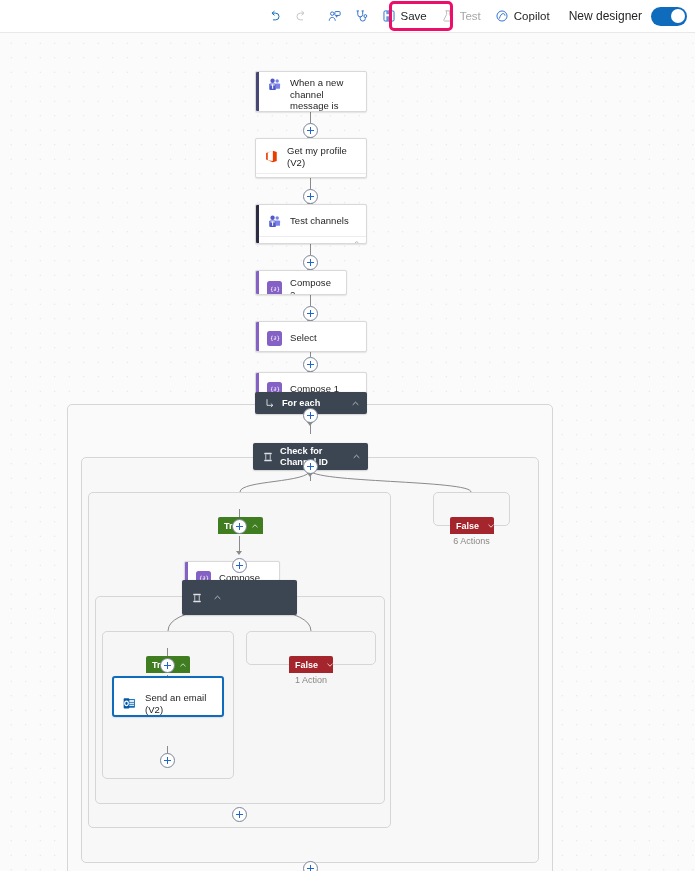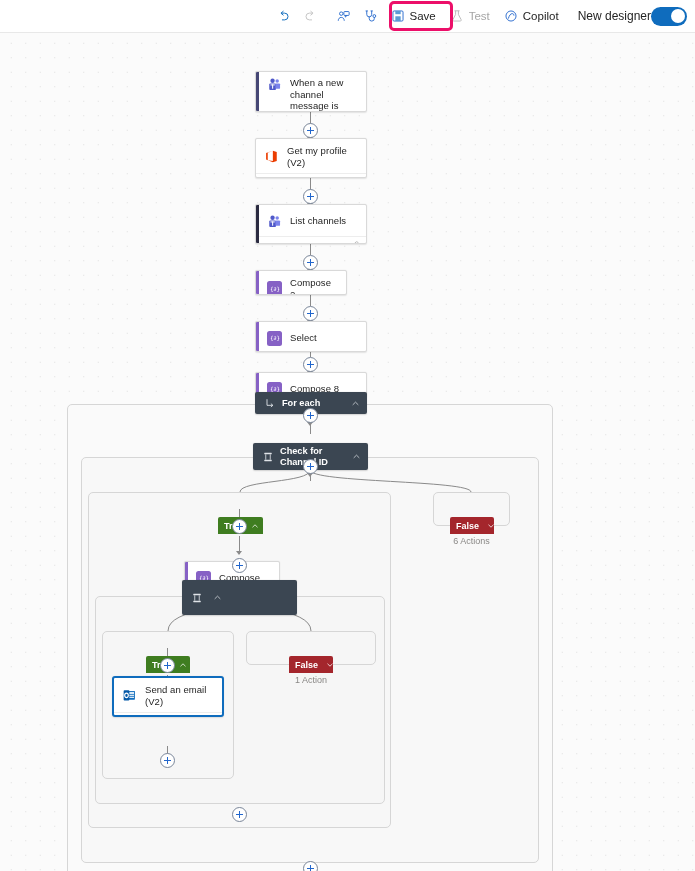--- a/index.html
+++ b/index.html
@@ -42,20 +42,21 @@
     color: #242424;
     white-space: nowrap;
   }
   .tb-btn.icononly { padding: 0 6px; }
   .tb-btn.disabled { color: #a6a6a6; cursor: default; justify-content: center; }
   .tb-ico { display: block; line-height: 0; }
   .tb-sep { width: 6px; }
   .newdes {
     display: flex;
     align-items: center;
+    gap: 9px;
     margin-left: 12px;
     font-size: 12px;
     color: #242424;
   }
   .toggle {
     width: 36px; height: 19px;
     border-radius: 10px;
     background: #0f6cbd;
     position: relative;
     cursor: pointer;
@@ -425,21 +426,21 @@
       <span class="ico">
         <svg width="15" height="15" viewBox="0 0 20 20">
           <circle cx="13.6" cy="5.3" r="2.3" fill="#7b83eb"></circle>
           <circle cx="7.4" cy="5" r="2.9" fill="#5059c9"></circle>
           <rect x="3" y="8.6" width="9" height="8.6" rx="1.3" fill="#5059c9"></rect>
           <rect x="11.2" y="8.6" width="6.2" height="7.2" rx="1.2" fill="#7b83eb"></rect>
           <rect x="4.6" y="9.9" width="5.8" height="1.3" fill="#fff"></rect>
           <rect x="6.8" y="9.9" width="1.4" height="5.7" fill="#fff"></rect>
         </svg>
       </span>
-      <span class="ntitle">List channels</span>
+      <span class="ntitle">Test channels</span>
     </div>
     <div class="nfoot">
       <span>
         <svg width="9" height="9" viewBox="0 0 16 16">
             <path d="M6.3 9.7a2.6 2.6 0 0 0 3.7 0l2.1-2.1a2.6 2.6 0 1 0-3.7-3.7l-.9.9" fill="none" stroke="#999" stroke-width="1.1" stroke-linecap="round"></path>
             <path d="M9.7 6.3a2.6 2.6 0 0 0-3.7 0L3.9 8.4a2.6 2.6 0 1 0 3.7 3.7l.9-.9" fill="none" stroke="#999" stroke-width="1.1" stroke-linecap="round"></path>
           </svg>
       </span>
     </div>
   </div>
@@ -469,21 +470,21 @@
   </div>
 
   <div class="node" style="left:255px; top:339px; width:112px; height:25px;">
     <span class="accent" style="background:#8661c5;"></span>
     <div class="nbody">
       <span class="ico" style="background:#8661c5;">
         <svg width="10" height="10" viewBox="0 0 16 16">
             <text x="8" y="11.6" font-size="9" fill="#fff" text-anchor="middle" font-family="DejaVu Sans">{∂}</text>
           </svg>
       </span>
-      <span class="ntitle">Compose 8</span>
+      <span class="ntitle">Compose 1</span>
     </div>
   </div>
 
   <div class="dark" style="left:255px; top:359px; width:112px; height:22px;">
     <span class="dico">
       <svg width="12" height="12" viewBox="0 0 16 16">
           <path d="M4 3.5v7.6h7.4" fill="none" stroke="#dfe3e8" stroke-width="1.2" stroke-linecap="round"></path>
           <path d="M9.6 9.2l2.2 1.9-2.2 1.9" fill="none" stroke="#dfe3e8" stroke-width="1.2" stroke-linecap="round" stroke-linejoin="round"></path>
         </svg>
     </span>
@@ -568,21 +569,21 @@
     <span>False</span>
     <span class="bchev">
       <svg width="8" height="8" viewBox="0 0 16 16">
           <path d="M3.5 6L8 10.4 12.5 6" fill="none" stroke="#fff" stroke-width="1.5" stroke-linecap="round" stroke-linejoin="round"></path>
         </svg>
     </span>
   </div>
   <div class="actcount" style="left:246px; top:642px; width:130px;">1 Action</div>
 
   <div class="node selected" style="left:112px; top:643px; width:112px; height:41px;">
-    <div class="nbody" style="padding-top:6px;">
+    <div class="nbody" style="padding-top:6px;margin-top:8px;">
       <span class="ico">
         <svg width="15" height="15" viewBox="0 0 20 20">
           <rect x="7.6" y="4" width="9.6" height="11.6" rx="0.8" fill="#0f6cbd"></rect>
           <rect x="8.8" y="5.2" width="7.2" height="3.2" fill="#fff" opacity="0.85"></rect>
           <rect x="8.8" y="9.4" width="7.2" height="1.5" fill="#fff" opacity="0.85"></rect>
           <rect x="8.8" y="11.8" width="7.2" height="1.5" fill="#fff" opacity="0.85"></rect>
           <rect x="2.2" y="3" width="7.6" height="13.6" rx="1.1" fill="#0358a7"></rect>
           <ellipse cx="6" cy="9.8" rx="2.4" ry="3" fill="none" stroke="#fff" stroke-width="1.5"></ellipse>
         </svg>
       </span>

